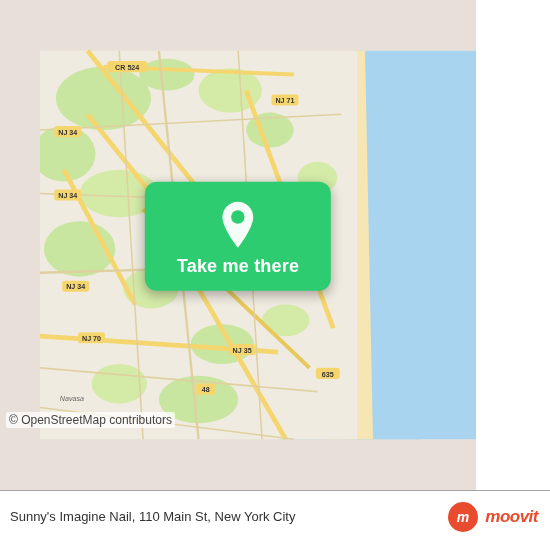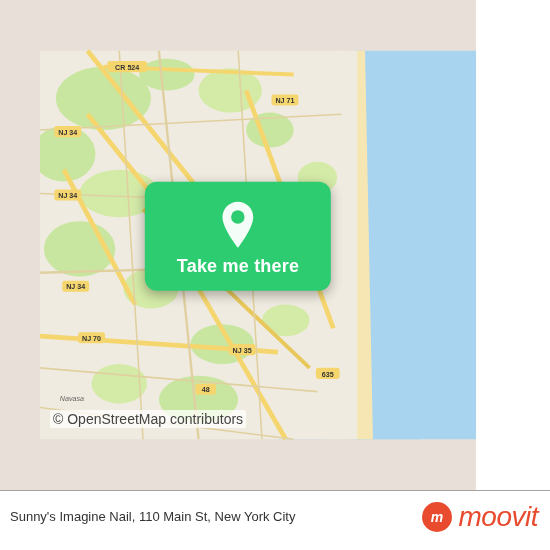--- a/index.html
+++ b/index.html
@@ -87,37 +87,36 @@
       align-items: center;
       gap: 6px;
     }
 
     #moovit-icon {
       width: 32px;
       height: 32px;
     }
 
     #moovit-text {
-      font-size: 28px;
-      font-weight: 400;
+      font-size: 17px;
+      font-weight: 700;
       color: #e84b2e;
       font-style: italic;
       letter-spacing: -0.5px;
     }
 
     #osm-credit {
       position: absolute;
       bottom: 62px;
       left: 6px;
-      font-size: 14px;
+      font-size: 12px;
       color: #444;
       background: rgba(255,255,255,0.75);
       padding: 1px 3px;
       border-radius: 2px;
-      margin-left: 44px;
     }
   </style>
 </head>
 <body>
 
 <div id="map-container">
   
   <svg id="map-svg" viewBox="0 0 550 490" xmlns="http://www.w3.org/2000/svg">
 
     <rect x="390" y="0" width="160" height="490" fill="#a8d4f0"></rect>

